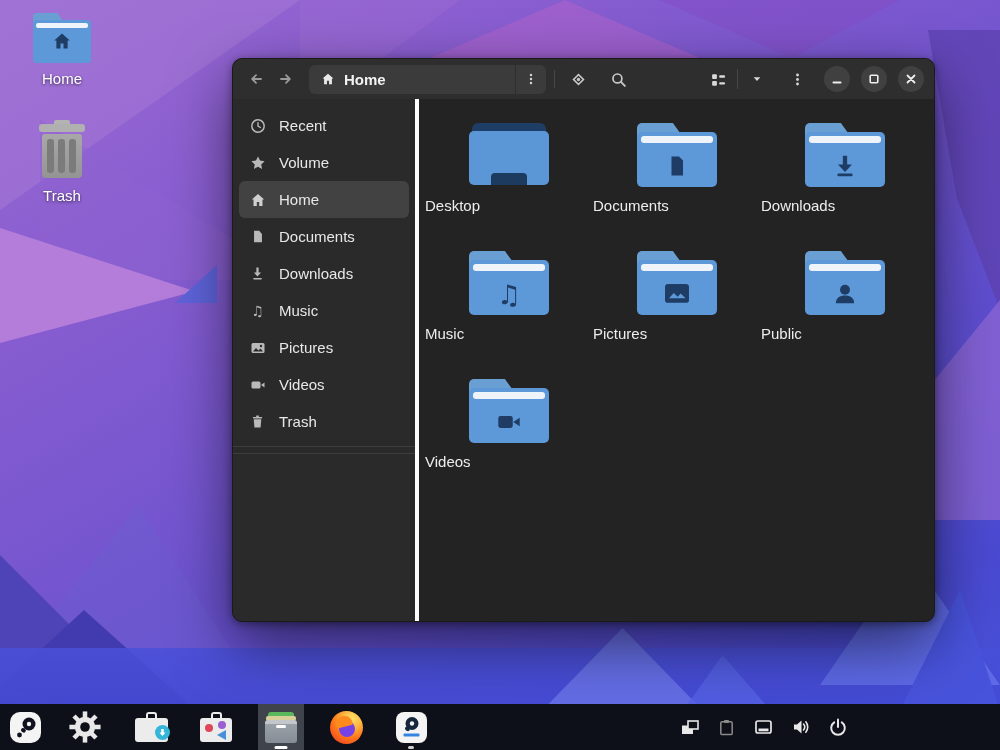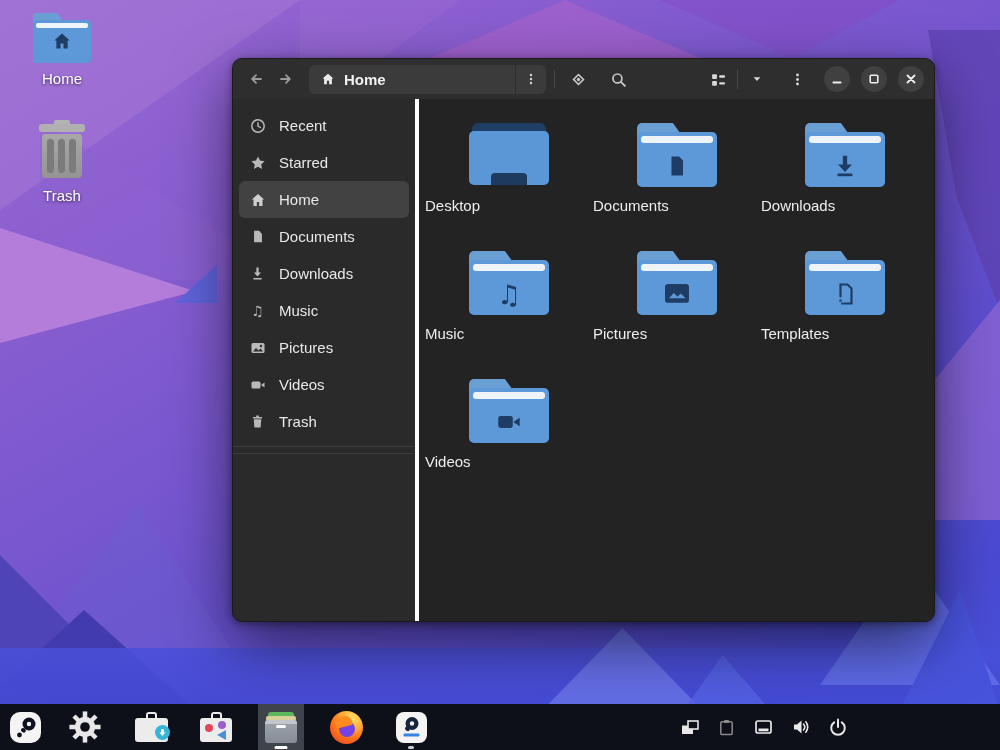--- a/index.html
+++ b/index.html
@@ -255,21 +255,21 @@
       </span>
       <span>Recent</span>
     </div>
 
     <div class="side-item">
       <span class="si-ic">
         <svg width="16" height="16" viewBox="0 0 16 16">
             <path d="M8 1.4l2 4.2 4.6.6-3.4 3.2.9 4.5L8 11.7l-4.1 2.2.9-4.5L1.4 6.2 6 5.6z" fill="#b9b9b9"></path>
           </svg>
       </span>
-      <span>Starred</span>
+      <span>Volume</span>
     </div>
 
     <div class="side-item selected">
       <span class="si-ic">
         <svg width="16" height="16" viewBox="0 0 16 16">
             <path d="M8 2L1.8 7.5h1.7V14h3.3v-4h2.4v4h3.3V7.5h1.7z" fill="#cfcfcf"></path>
           </svg>
       </span>
       <span>Home</span>
     </div>
@@ -405,35 +405,35 @@
           <div class="emblem">
               <svg width="30" height="26" viewBox="0 0 28 24">
             <rect x="3" y="3" width="22" height="17" rx="2.5" fill="#1e3c64"></rect>
             <path d="M6.5 16l4.5-5 3.5 3.5 3-3 4.5 4.5z" fill="#5d99d8"></path>
               </svg>
             </div>
         </div>
         <span class="flabel">Pictures</span>
       </div>
 
-
       <div class="cell">
         <div class="fi folder">
           <div class="tab"></div>
             <div class="bodyf"></div>
             <div class="strip"></div>
           <div class="emblem">
-              <svg width="26" height="30" viewBox="0 0 26 26">
-            <path d="M8.5 14V3.5h7l4 4V22.5h-8" stroke="#1e3c64" stroke-width="2.2" fill="none"></path>
-            <path d="M8.5 14v8.5H13" stroke="#1e3c64" stroke-width="2.2" fill="none" stroke-dasharray="2.2 2.4"></path>
+              <svg width="28" height="28" viewBox="0 0 26 26">
+            <circle cx="13" cy="9" r="4.6" fill="#1e3c64"></circle>
+            <path d="M4.5 21.5c0-4.8 3.8-7 8.5-7s8.5 2.2 8.5 7z" fill="#1e3c64"></path>
               </svg>
             </div>
         </div>
-        <span class="flabel">Templates</span>
-      </div>
+        <span class="flabel">Public</span>
+      </div>
+
 
       <div class="cell">
         <div class="fi folder">
           <div class="tab"></div>
             <div class="bodyf"></div>
             <div class="strip"></div>
           <div class="emblem">
               <svg width="30" height="26" viewBox="0 0 28 24">
             <rect x="4" y="6.5" width="13.5" height="11" rx="2" fill="#1e3c64"></rect>
             <path d="M18 12l6-4v8z" fill="#1e3c64"></path>

